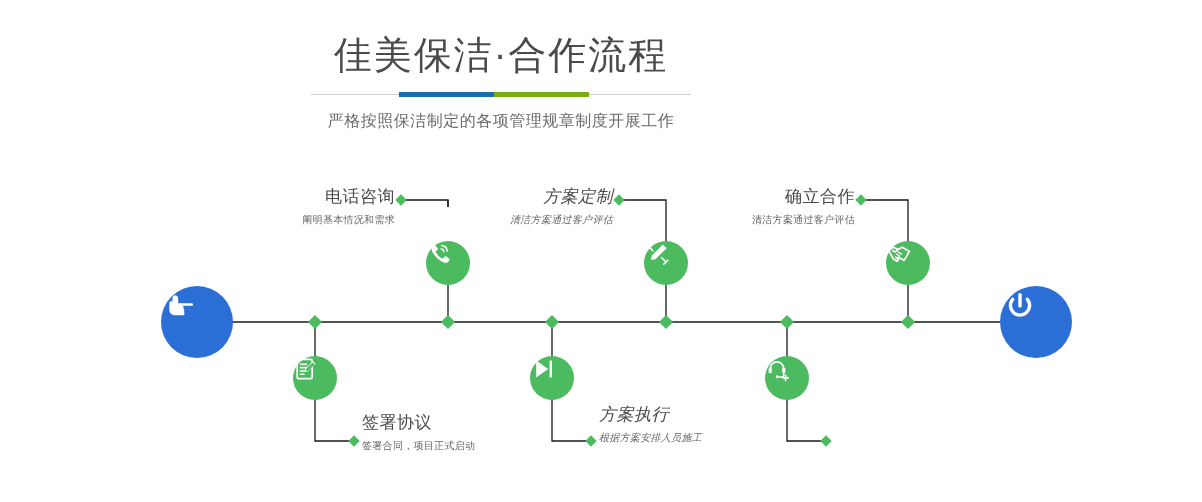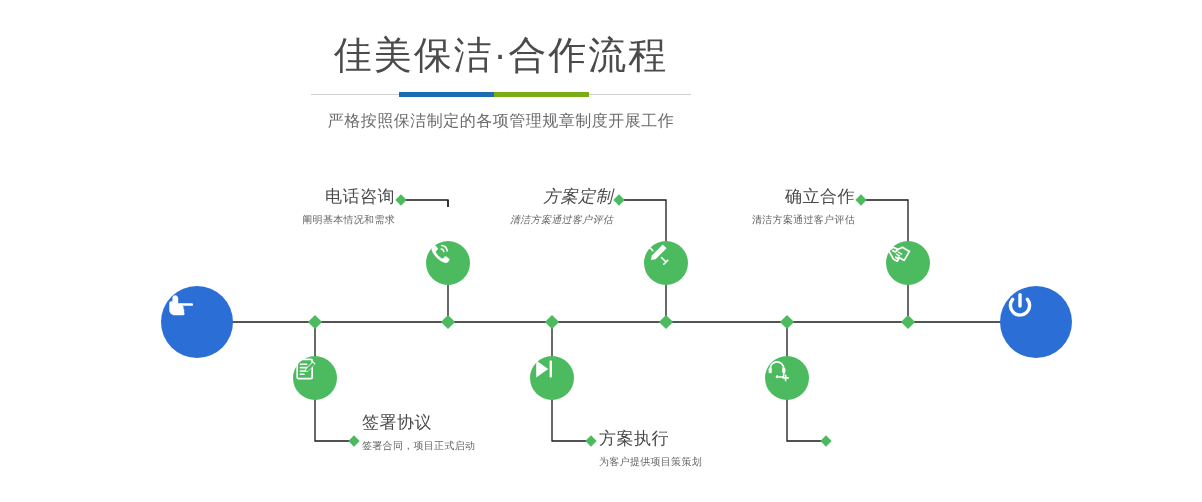--- a/index.html
+++ b/index.html
@@ -287,20 +287,20 @@
     <div class="lbl right-al" style="left:594px; top:186px; width:254px;">
       <div class="lbl-title">确立合作</div>
       <div class="lbl-desc">清洁方案通过客户评估</div>
     </div>
 
     <div class="lbl left-al" style="left:355px; top:412px; width:300px;">
       <div class="lbl-title">签署协议</div>
       <div class="lbl-desc">签署合同，项目正式启动</div>
     </div>
 
-    <div class="lbl left-al" style="left:592px; top:428px; width:300px;">
+    <div class="lbl left-al" style="left:592px; top:404px; width:300px;font-style:italic;">
       <div class="lbl-title">方案执行</div>
-      <div class="lbl-desc">为客户提供项目策策划</div>
+      <div class="lbl-desc">根据方案安排人员施工</div>
     </div>
 
 
   </div>
 </div>
 
 </body></html>

